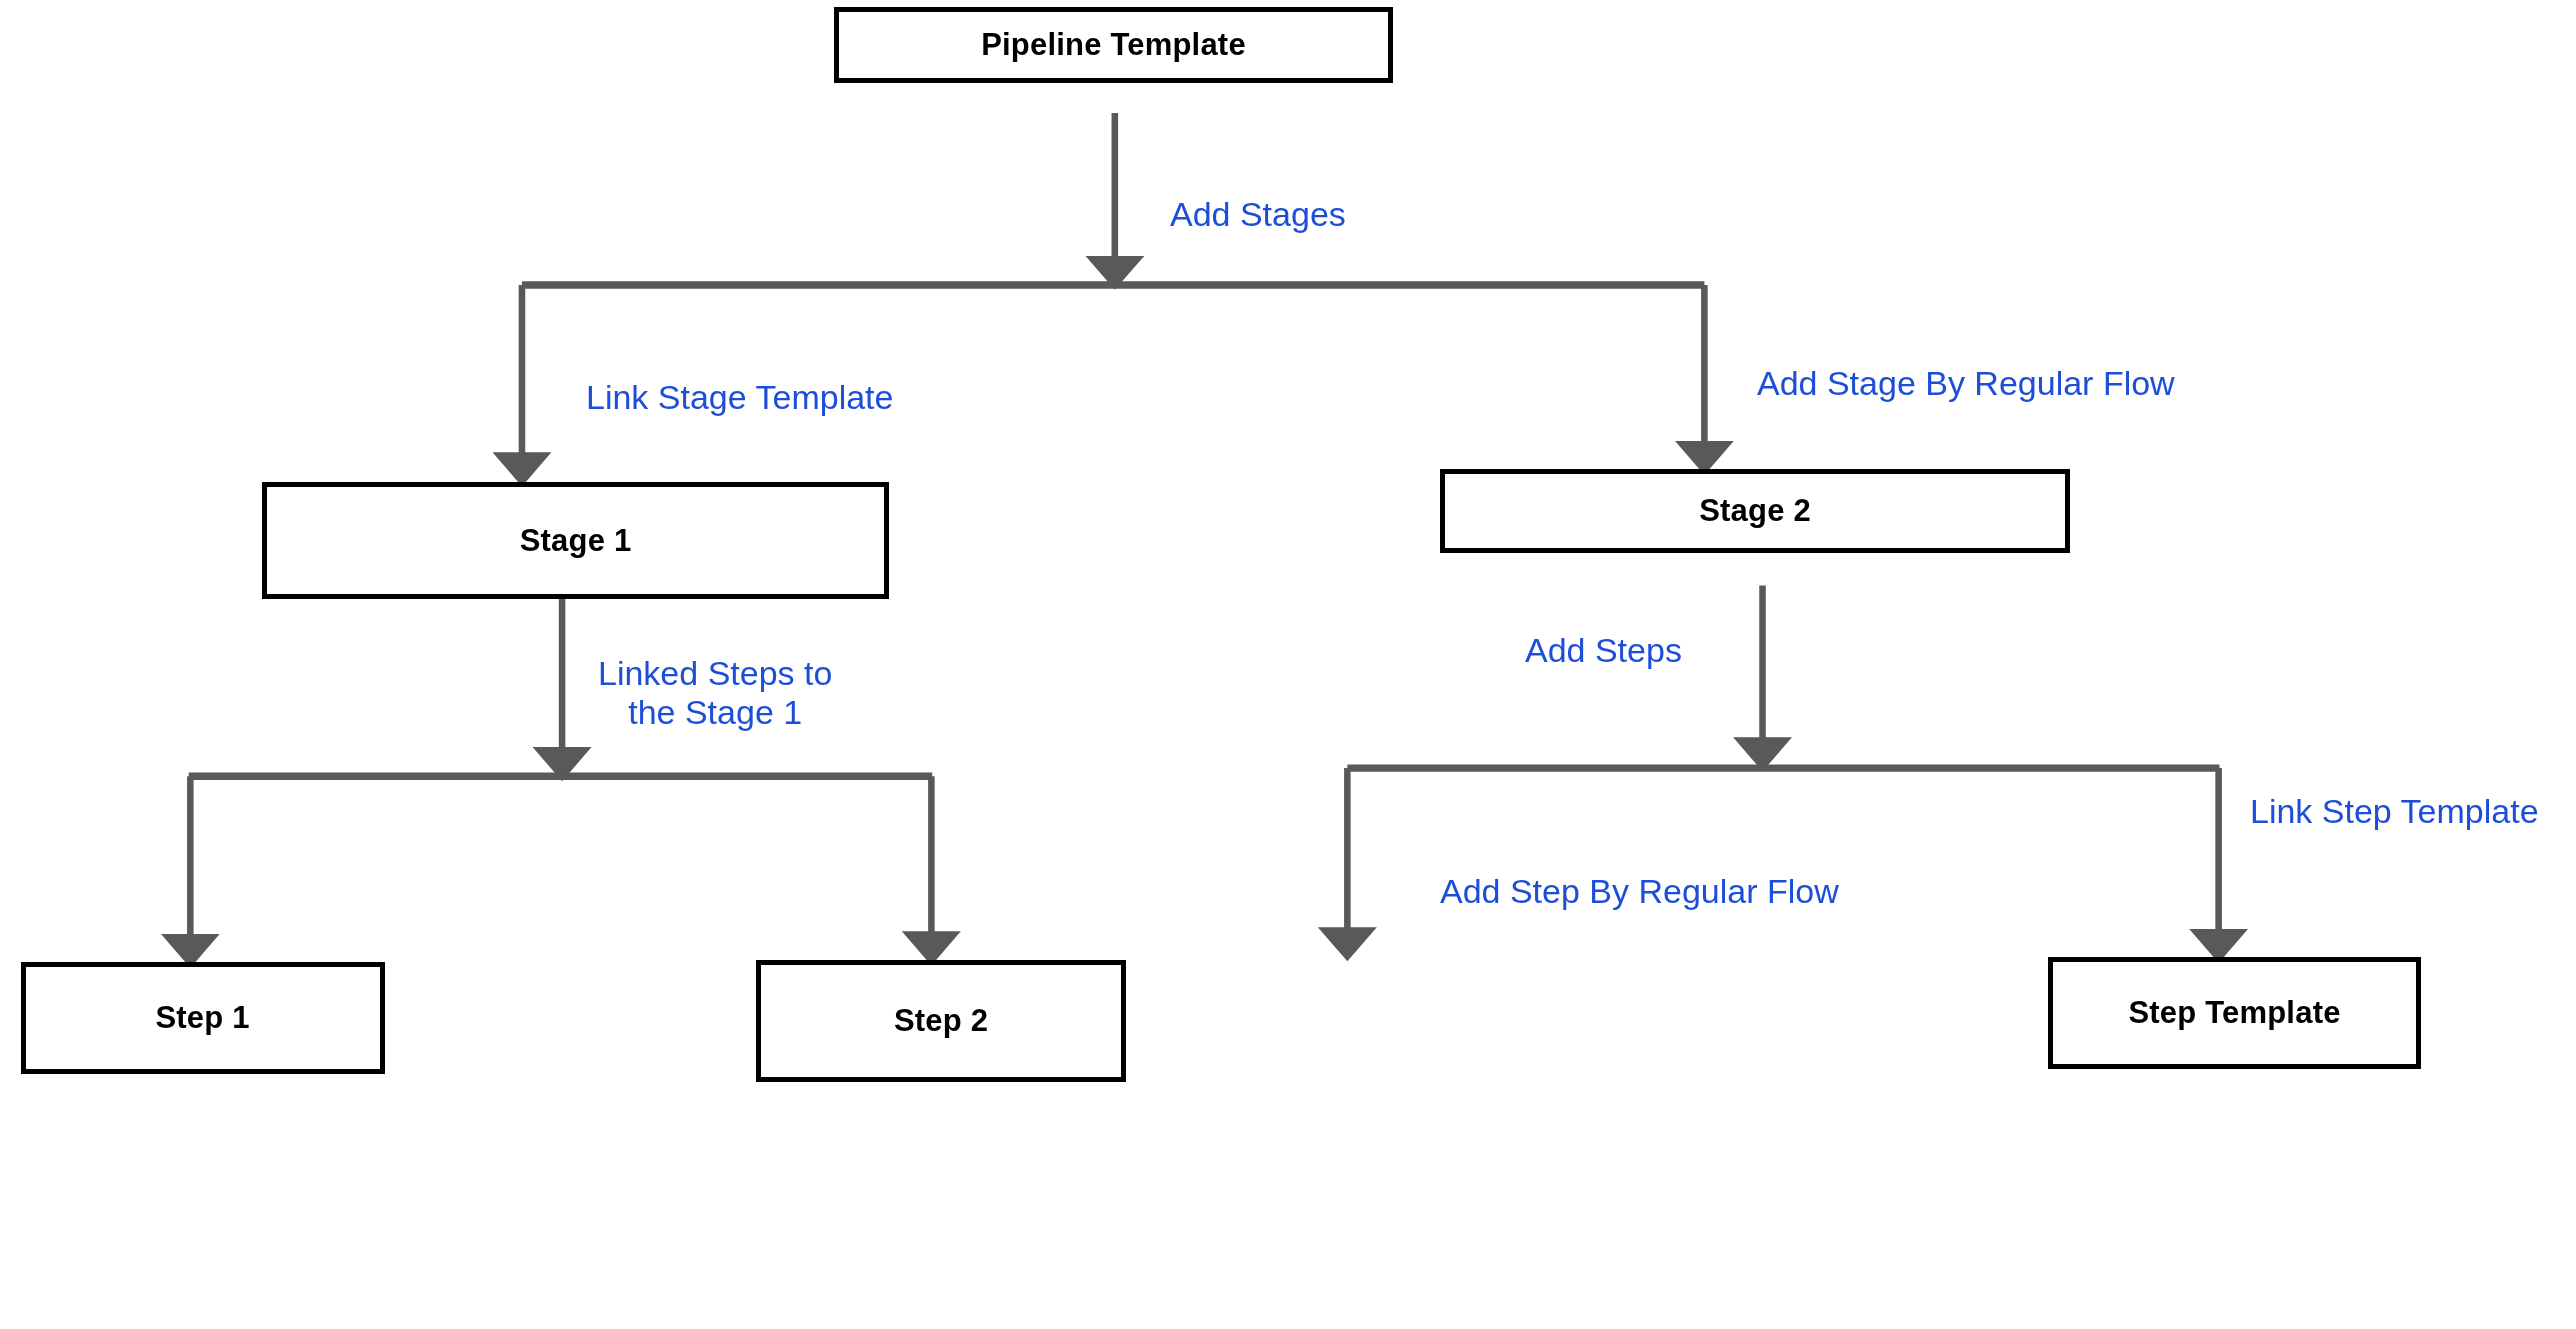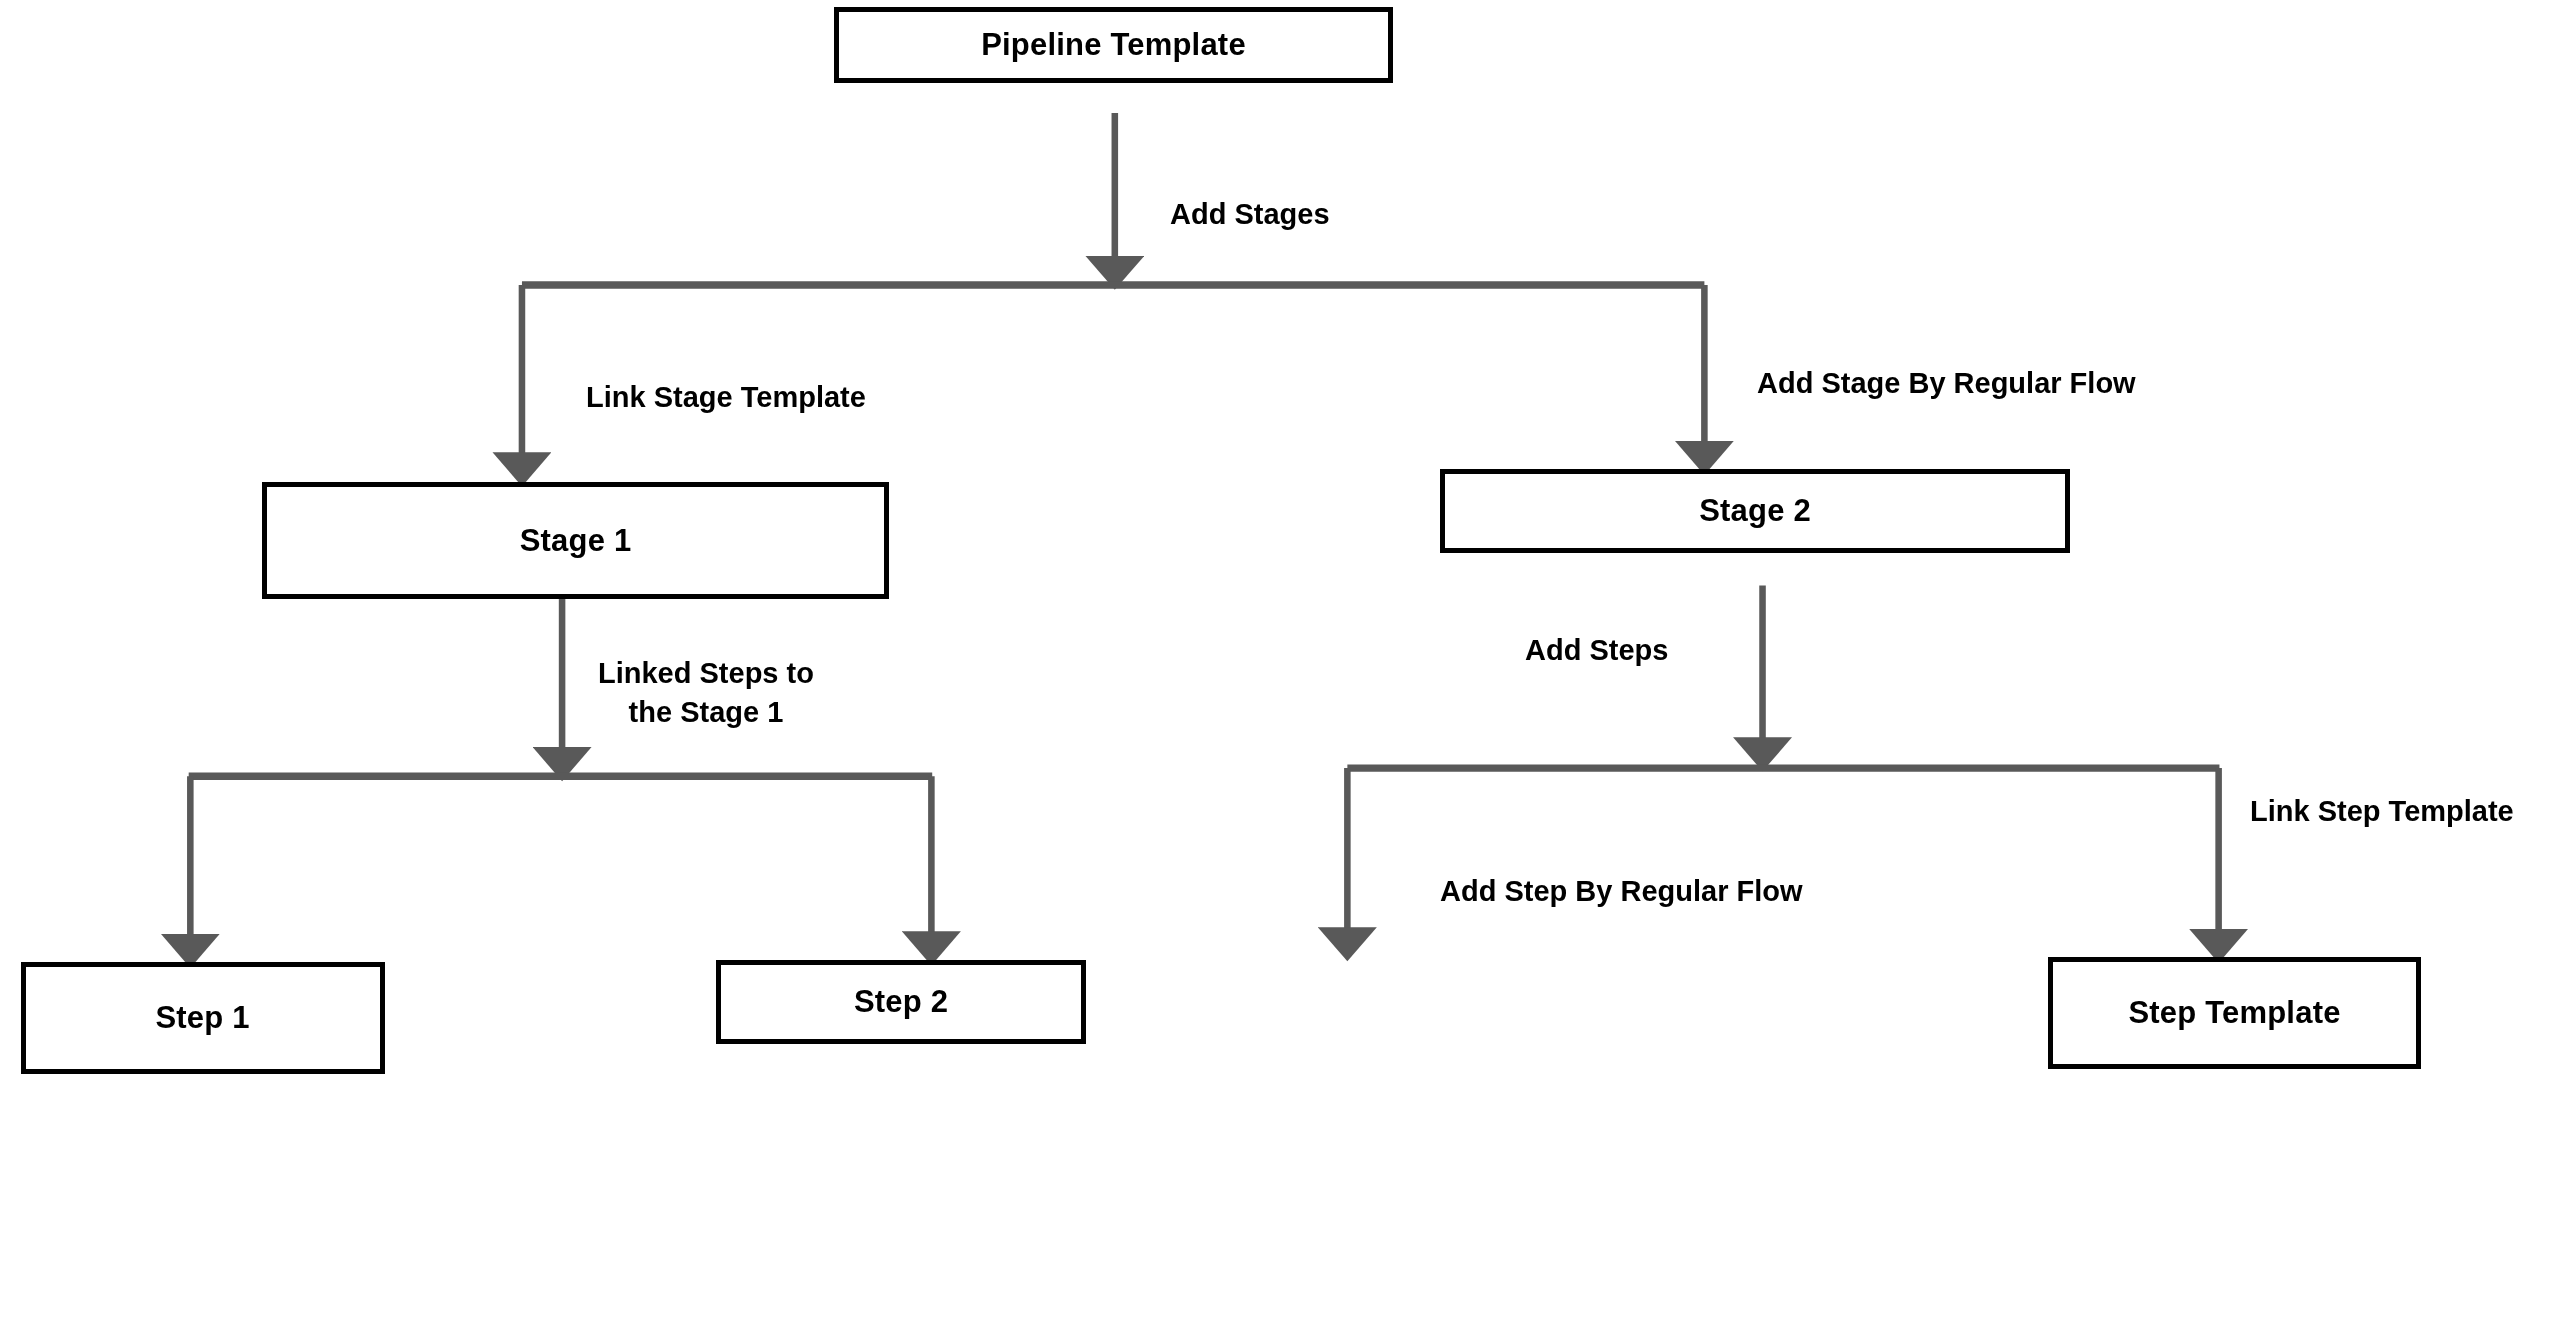--- a/index.html
+++ b/index.html
@@ -41,24 +41,24 @@
     font-weight: bold;
     font-size: 31px;
     color: #000000;
     letter-spacing: 0.2px;
     white-space: nowrap;
     text-align: center;
   }
   .edge-label {
     position: absolute;
     font-family: "Liberation Sans", sans-serif;
-    font-weight: bold;
-    font-size: 29px;
+    font-weight: normal;
+    font-size: 34px;
     line-height: 39px;
-    color: #000000;
+    color: #1d4ed8;
     white-space: pre-line;
     text-align: center;
   }
   .el-left   { text-align: left; }
   .el-center { text-align: center; }
 </style>
 </head>
 <body>
 
 <div id="diagram-root">
@@ -128,21 +128,21 @@
   </div>
 
   <div class="node" style="left:1440px; top:469px; width:630px; height:84px;">
     <span class="node-label">Stage 2</span>
   </div>
 
   <div class="node" style="left:20.5px; top:962px; width:364px; height:112px;">
     <span class="node-label">Step 1</span>
   </div>
 
-  <div class="node" style="left:716px; top:960px; width:370px; height:84px;">
+  <div class="node" style="left:756px; top:960px; width:370px; height:122px;">
     <span class="node-label">Step 2</span>
   </div>
 
 
   <div class="node" style="left:2048px; top:957px; width:373px; height:112px;">
     <span class="node-label">Step Template</span>
   </div>
 
   <div class="edge-label el-left" style="left:1170px; top:195px;">Add Stages</div>
 

